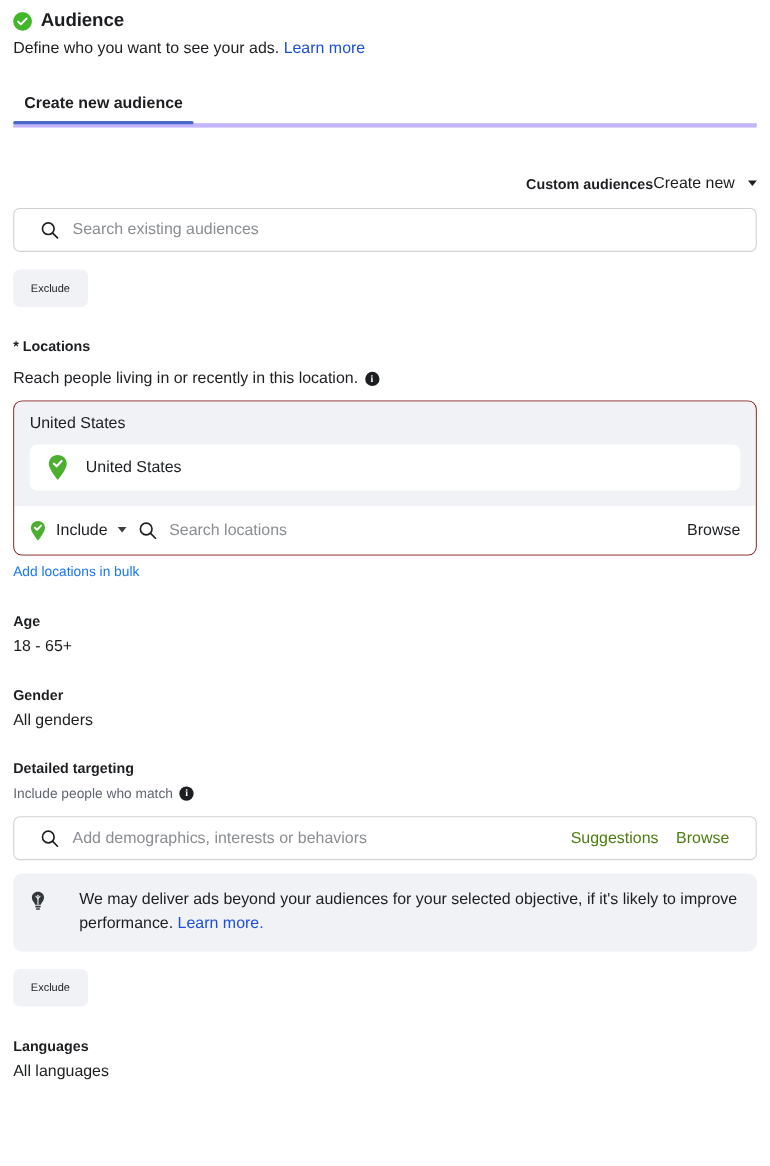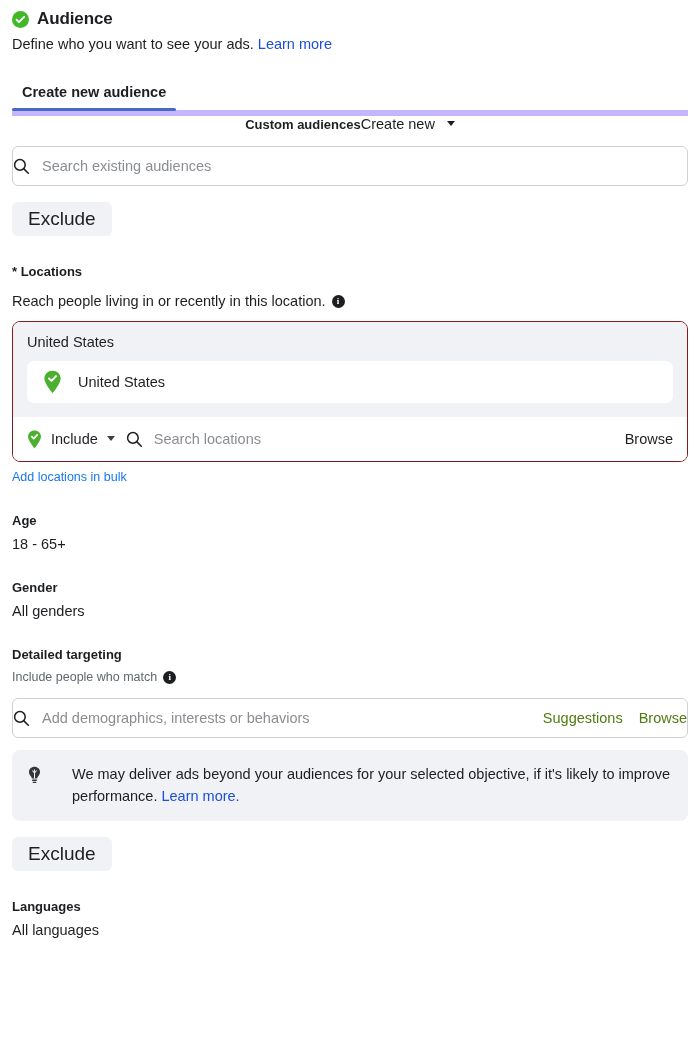--- a/index.html
+++ b/index.html
@@ -22,21 +22,21 @@
     align-items: center; justify-content: center; flex: 0 0 auto;
   }
   .check-badge svg { display: block; }
   .hdr-title { font-size: 17px; font-weight: bold; letter-spacing: -0.1px; color: #1c1e21; }
   .hdr-sub { margin-top: 6px; font-size: 14.5px; color: #1c1e21; line-height: 19px; }
   a.lnk { color: #1d4ed8; text-decoration: none; }
 
   
   .tabs {
     margin-top: 25px; display: flex; align-items: flex-end;
-    border-bottom: 6px solid #c4b5fd; height: 37px; gap: 0;
+    border-bottom: 4px solid #c4b5fd; height: 37px; gap: 0;
   }
   .tab {
     font-size: 14.5px; padding: 0 10px 10px 10px; cursor: pointer;
     position: relative; color: #606770; white-space: nowrap;
     display: flex; align-items: flex-end; gap: 7px;
   }
   .tab.active { color: #1c1e21; font-weight: bold; }
   .tab.active::after {
     content: ""; position: absolute; left: 0; right: 0; bottom: -1px;
     height: 3px; background: #4a69c4; border-radius: 2px;
@@ -54,38 +54,38 @@
   .sub-note-sm { font-size: 12.5px; color: #606770; display: flex; align-items: center; gap: 6px; }
 
   .info-dot {
     width: 13px; height: 13px; border-radius: 50%; background: #1c1e21;
     color: #fff; font-size: 9px; font-weight: bold; font-family: "Liberation Serif", serif;
     display: inline-flex; align-items: center; justify-content: center;
     flex: 0 0 auto; line-height: 1;
   }
 
   
-  .ca-head { display: flex; justify-content: center; align-items: center; }
+  .ca-head { display: flex; justify-content: flex-end; align-items: center; margin-top: 43px; }
   .create-new { display: flex; align-items: center; gap: 12px; font-size: 14.5px; color: #1c1e21; cursor: pointer; }
   .create-new .caret { margin-bottom: 1px; }
 
   .input-box {
     margin-top: 14px; height: 40px; border: 1px solid #cfd1d5; border-radius: 6px;
-    display: flex; align-items: center; padding: 0 0; gap: 12px; background: #fff;
+    display: flex; align-items: center; padding: 0 24px; gap: 12px; background: #fff;
   }
   .input-ph { font-size: 14.5px; color: #8a8d91; flex: 1 1 auto; }
   .input-actions { display: flex; gap: 16px; font-size: 14.5px; color: #4d7c0f; }
   .input-actions span { cursor: pointer; }
 
   svg.mag { display: block; flex: 0 0 auto; }
 
   .btn-grey {
     margin-top: 16px; display: inline-flex; align-items: center; justify-content: center;
     height: 34px; padding: 0 16px; background: #f0f2f5; border: none; border-radius: 6px;
-    font-size: 19px; color: #1c1e21; cursor: pointer;
+    font-size: 10px; color: #1c1e21; cursor: pointer;
     font-family: "Liberation Sans", sans-serif;
   }
 
   
   .loc-card {
     margin-top: 12px; border: 1px solid #7f1d1d; border-radius: 8px; overflow: hidden; background: #fff;
   }
   .loc-top { background: #f0f2f5; padding: 12px 14px 14px 14px; }
   .loc-country { font-size: 14.5px; color: #1c1e21; }
   .loc-chip {

